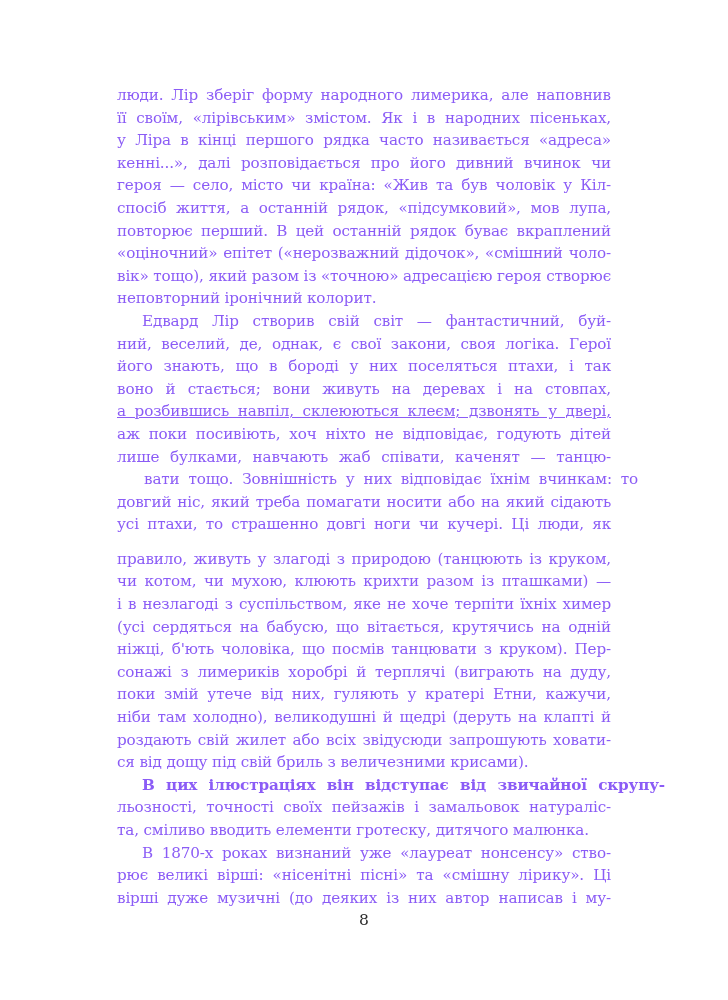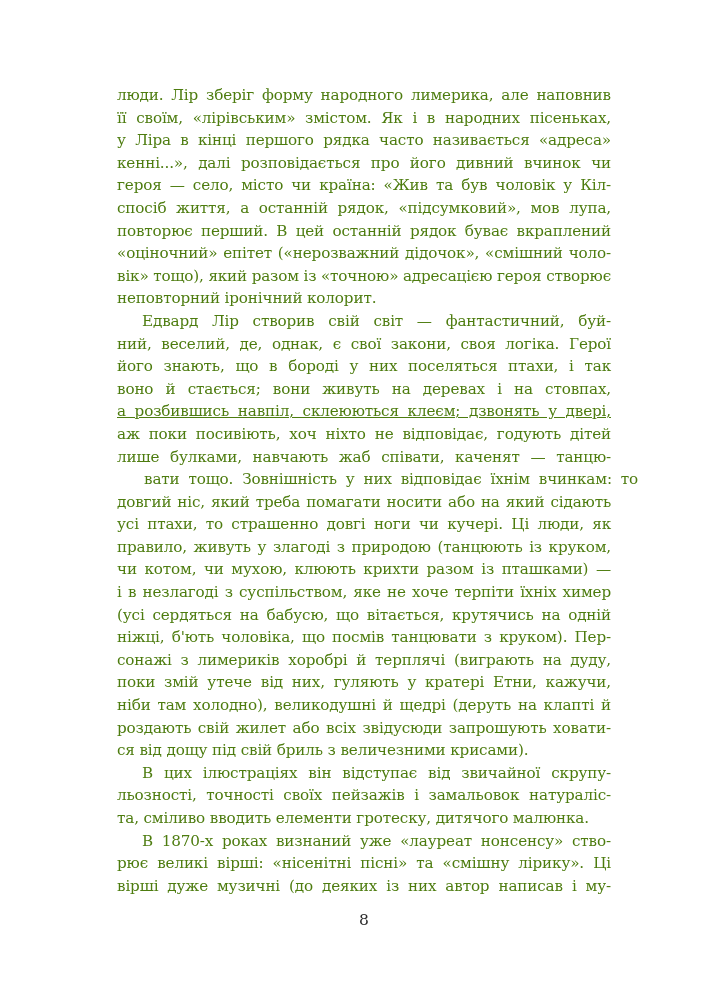--- a/index.html
+++ b/index.html
@@ -14,21 +14,21 @@
       overflow: hidden;
     }
     .page {
       position: absolute;
       left: 117px;
       top: 84px;
       width: 494px;
       font-family: "DejaVu Serif", "Liberation Serif", serif;
       font-size: 15.2px;
       line-height: 22.6px;
-      color: #4d7c0f;
+      color: #8b5cf6;
       letter-spacing: -0.15px;
     }
     .line {
       display: block;
       white-space: nowrap;
       text-align: justify;
       text-align-last: justify;
       height: 22.6px;
       overflow: visible;
     }
@@ -69,33 +69,33 @@
       <span class="line indent" style="word-spacing: 9.07366px; text-align-last: left;">Едвард Лір створив свій світ — фантастичний, буй-</span>
       <span class="line" style="word-spacing: 5px; text-align-last: left;">ний, веселий, де, однак, є свої закони, своя логіка. Герої</span>
       <span class="line" style="word-spacing: 6.07031px; text-align-last: left;">його знають, що в бороді у них поселяться птахи, і так</span>
       <span class="line" style="word-spacing: 7.47569px; text-align-last: left;">воно й стається; вони живуть на деревах і на стовпах,</span>
       <span class="line" style="word-spacing: 4.0067px; text-align-last: left; text-decoration: underline;">а розбившись навпіл, склеюються клеєм; дзвонять у двері,</span>
       <span class="line" style="word-spacing: 4.23242px; text-align-last: left;">аж поки посивіють, хоч ніхто не відповідає, годують дітей</span>
       <span class="line" style="word-spacing: 6.02679px; text-align-last: left;">лише булками, навчають жаб співати, каченят — танцю-</span>
       <span class="line" style="word-spacing: 4.19727px; text-align-last: left; margin-left: 27px;">вати тощо. Зовнішність у них відповідає їхнім вчинкам: то</span>
       <span class="line" style="word-spacing: 1.27431px; text-align-last: left;">довгий ніс, який треба помагати носити або на який сідають</span>
       <span class="line" style="word-spacing: 3.65625px; text-align-last: left;">усі птахи, то страшенно довгі ноги чи кучері. Ці люди, як</span>
-      <span class="line" style="word-spacing: 1.93164px; text-align-last: left;">правило, живуть у злагоді з природою (танцюють із круком,</span>
+      <span class="line" style="word-spacing: 1.93164px; text-align-last: left; margin-top: 12px;">правило, живуть у злагоді з природою (танцюють із круком,</span>
       <span class="line" style="word-spacing: 2.87153px; text-align-last: left;">чи котом, чи мухою, клюють крихти разом із пташками) —</span>
       <span class="line" style="word-spacing: 1.49687px; text-align-last: left;">і в незлагоді з суспільством, яке не хоче терпіти їхніх химер</span>
       <span class="line" style="word-spacing: 3.10742px; text-align-last: left;">(усі сердяться на бабусю, що вітається, крутячись на одній</span>
       <span class="line" style="word-spacing: 2.50195px; text-align-last: left;">ніжці, б'ють чоловіка, що посмів танцювати з круком). Пер-</span>
       <span class="line" style="word-spacing: 4.11523px; text-align-last: left;">сонажі з лимериків хоробрі й терплячі (виграють на дуду,</span>
       <span class="line" style="word-spacing: 4.11458px; text-align-last: left;">поки змій утече від них, гуляють у кратері Етни, кажучи,</span>
       <span class="line" style="word-spacing: 2.09896px; text-align-last: left;">ніби там холодно), великодушні й щедрі (деруть на клапті й</span>
       <span class="line" style="word-spacing: 1.84152px; text-align-last: left;">роздають свій жилет або всіх звідусюди запрошують ховати-</span>
       <span class="line last">ся від дощу під свій бриль з величезними крисами).</span>
     </div>
     <div class="paragraph">
-      <span class="line indent" style="word-spacing: 6.23214px; text-align-last: left;">В цих ілюстраціях він відступає від звичайної скрупу-</span>
+      <span class="line indent" style="word-spacing: 6.23214px; text-align-last: left; font-weight: bold;">В цих ілюстраціях він відступає від звичайної скрупу-</span>
       <span class="line" style="word-spacing: 4.93229px; text-align-last: left;">льозності, точності своїх пейзажів і замальовок натураліс-</span>
       <span class="line last">та, сміливо вводить елементи гротеску, дитячого малюнка.</span>
     </div>
     <div class="paragraph">
       <span class="line indent" style="word-spacing: 4.07812px; text-align-last: left;">В 1870-х роках визнаний уже «лауреат нонсенсу» ство-</span>
       <span class="line" style="word-spacing: 4.46875px; text-align-last: left;">рює великі вірші: «нісенітні пісні» та «смішну лірику». Ці</span>
       <span class="line" style="word-spacing: 4.29688px; text-align-last: left;">вірші дуже музичні (до деяких із них автор написав і му-</span>
     </div>
   </div>
 

